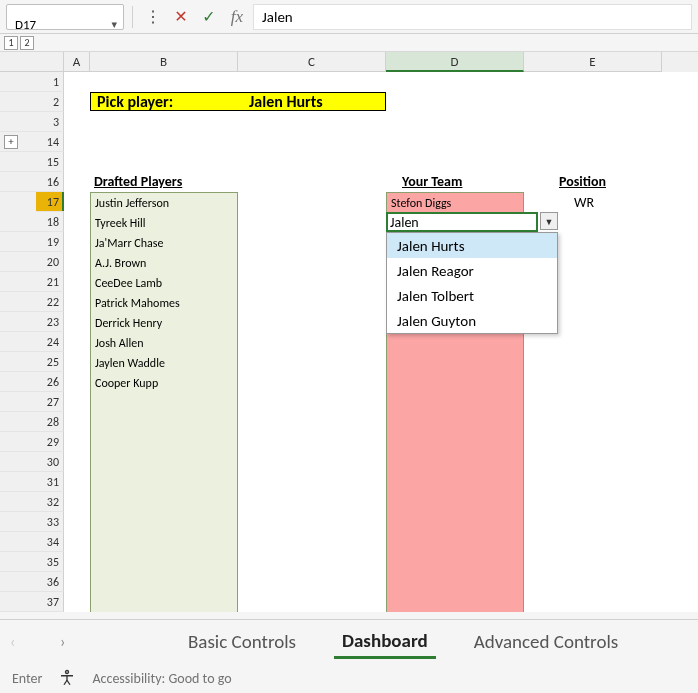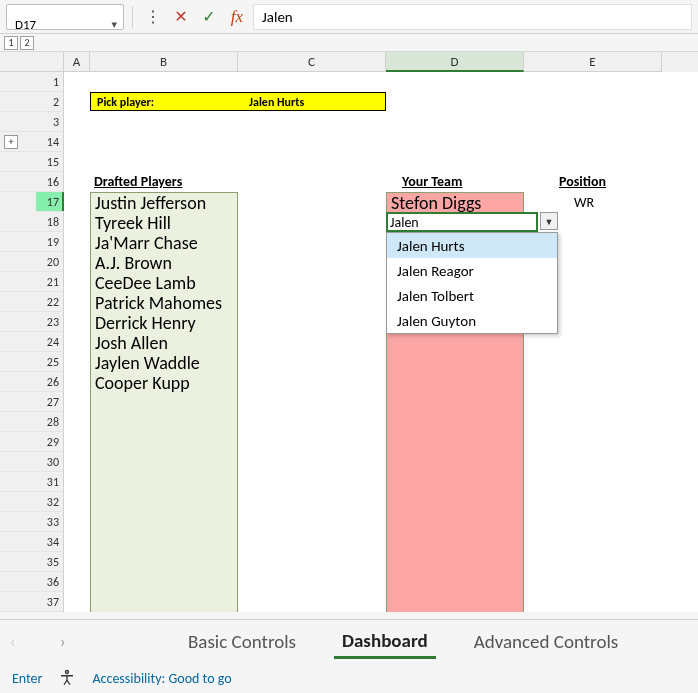--- a/index.html
+++ b/index.html
@@ -37,21 +37,21 @@
   .name-box .chev { color: #555; font-size: 11px; }
   .vsep { width:1px; height:22px; background:#d0d0d0; margin:0 4px;}
   .fbar-btn {
     width: 24px; height: 24px;
     display: flex; align-items: center; justify-content: center;
     color: #444; font-size: 16px;
     cursor: pointer;
   }
   .fbar-btn.red { color: #c0392b; }
   .fbar-btn.green { color: #2e7d32; }
-  .fx { font-style: italic; font-family: "Times New Roman", serif; font-size: 17px; color:#c2410c;}
+  .fx { font-style: italic; font-family: "Times New Roman", serif; font-size: 17px; color:#737373;}
   .formula-input {
     flex: 1;
     height: 26px;
     background: #fff;
     border: 1px solid #e0e0e0;
     padding: 0 8px;
     font-size: 15px;
     display:flex; align-items:center;
   }
 
@@ -109,58 +109,58 @@
   }
   .row-h {
     height:20px;
     display:flex; align-items:center; justify-content:flex-end;
     border-bottom:1px solid #e4e4e4;
     border-right:1px solid #d0d0d0;
     padding-right:4px;
     font-size:12px; color:#333;
     position:relative;
   }
-  .row-h.active { background:#86efac;margin-left:36px; }
+  .row-h.active { background:#eab308;margin-left:36px; }
   .row-h.active::after{content:"";position:absolute;right:-1px;top:0;bottom:0;width:2px;background:#2e7d32;}
   .row-h .outline-plus{
     position:absolute; left:4px; width:14px;height:14px;border:1px solid #999;background:#fff;
     display:flex;align-items:center;justify-content:center;font-size:11px;color:#333;cursor:pointer;
   }
 
   .cells {
     position:absolute; left:64px; top:20px; right:0; bottom:0;
   }
 
   
   .pick-banner {
     position:absolute;
     left:26px; top:20px; 
     width:296px; height:19px;
     background:#ffff00;
     border:1.5px solid #000;
     display:flex; align-items:center;
     font-weight:bold;
-    font-size:12px;
+    font-size:16px;
   }
   .pick-banner .lbl{padding-left:6px; width:148px;}
   .pick-banner .val{padding-left:10px;}
 
   .drafted-col {
     position:absolute; left:26px; top:120px; 
     width:148px; height:440px;
     background:#ebf1de;
     border:1px solid #8aa06f;
   }
   .team-col {
     position:absolute; left:322px; top:120px;
     width:138px; height:440px;
     background:#fca5a5;
     border:1px solid #8aa06f;
   }
-  .col-cell{height:20px;display:flex;align-items:center;padding:0 4px;font-size:18px;}
+  .col-cell{height:20px;display:flex;align-items:center;padding:0 4px;font-size:12px;}
 
   
   .active-cell{
     position:absolute; left:322px; top:140px;
     width:152px; height:20px;
     background:#fff;
     border:2px solid #2e7d32;
     display:flex;align-items:center;
     padding:0 2px;
     z-index:5;
@@ -201,21 +201,21 @@
   .nav-arrow.dis{color:#ccc;}
   .tab{font-size:19px;color:#555;cursor:pointer;padding:4px 8px;}
   .tab.active{font-weight:600;color:#222;border-bottom:3px solid #2e7d32;}
 
   
   .status{
     position:absolute; left:0; bottom:0; right:8px; height:30px;
     background:#f5f5f5;
     display:flex;align-items:center;
     padding:0 12px; gap:16px;
-    font-size:14px; color:#0369a1;
+    font-size:14px; color:#737373;
   }
   .acc-icon{font-size:16px;}
   svg{display:block;}
 </style>
 </head>
 <body>
 
 <div class="formula-bar">
   <div class="name-box">
     <span>D17</span>

